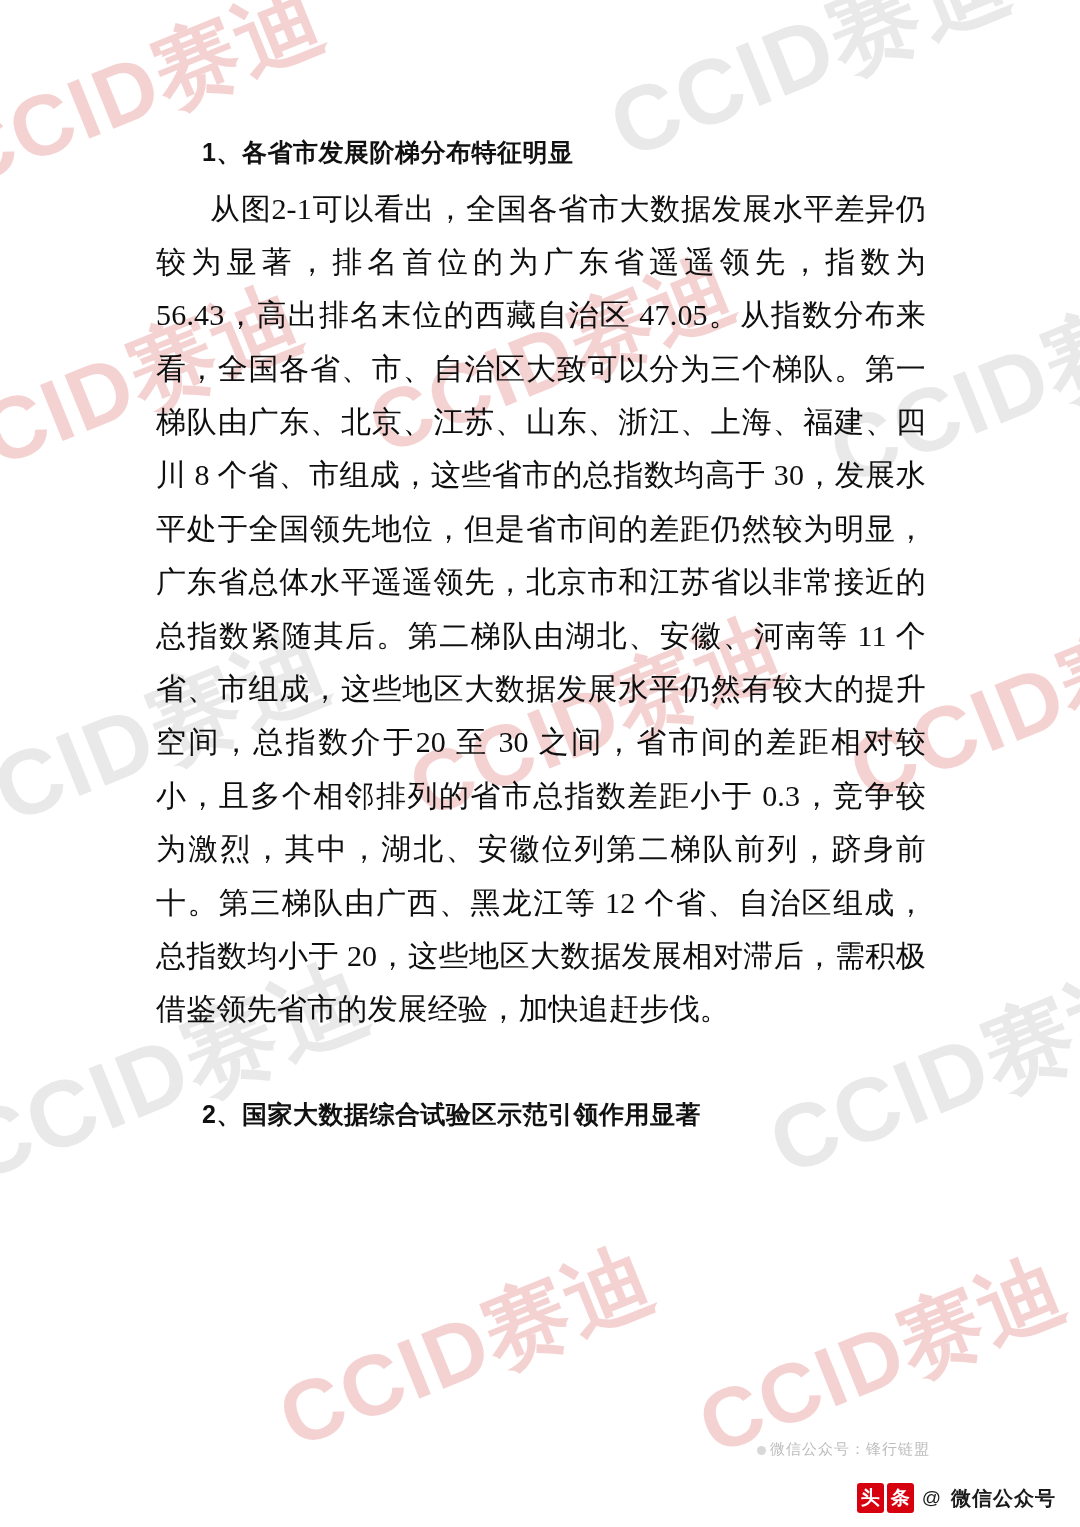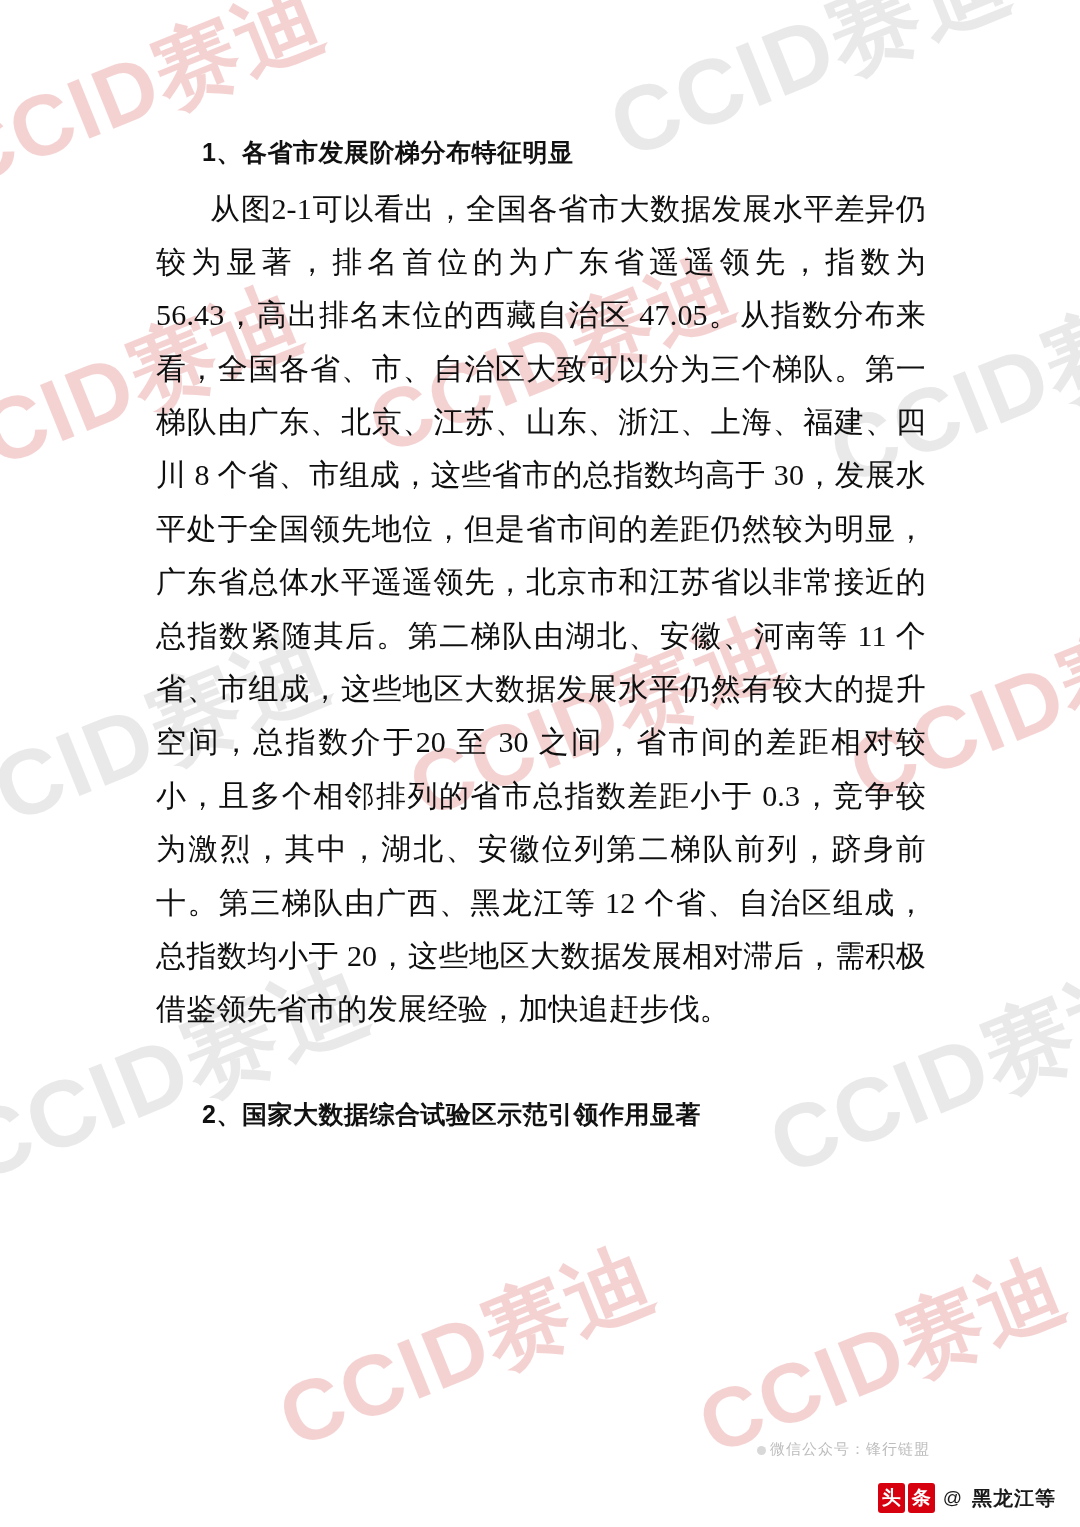--- a/index.html
+++ b/index.html
@@ -179,14 +179,14 @@
 <div id="wechat-mini">
   <span class="wx-dot"></span><span>微信公众号：锋行链盟</span>
 </div>
 
 <div id="brand">
   <span class="toutiao-logo">
     <span class="tt-char">头</span>
     <span class="tt-char">条</span>
   </span>
   <span class="brand-at">@</span>
-  <span class="brand-text">黑龙江等</span>
+  <span class="brand-text">微信公众号</span>
 </div>
 
 </body></html>

